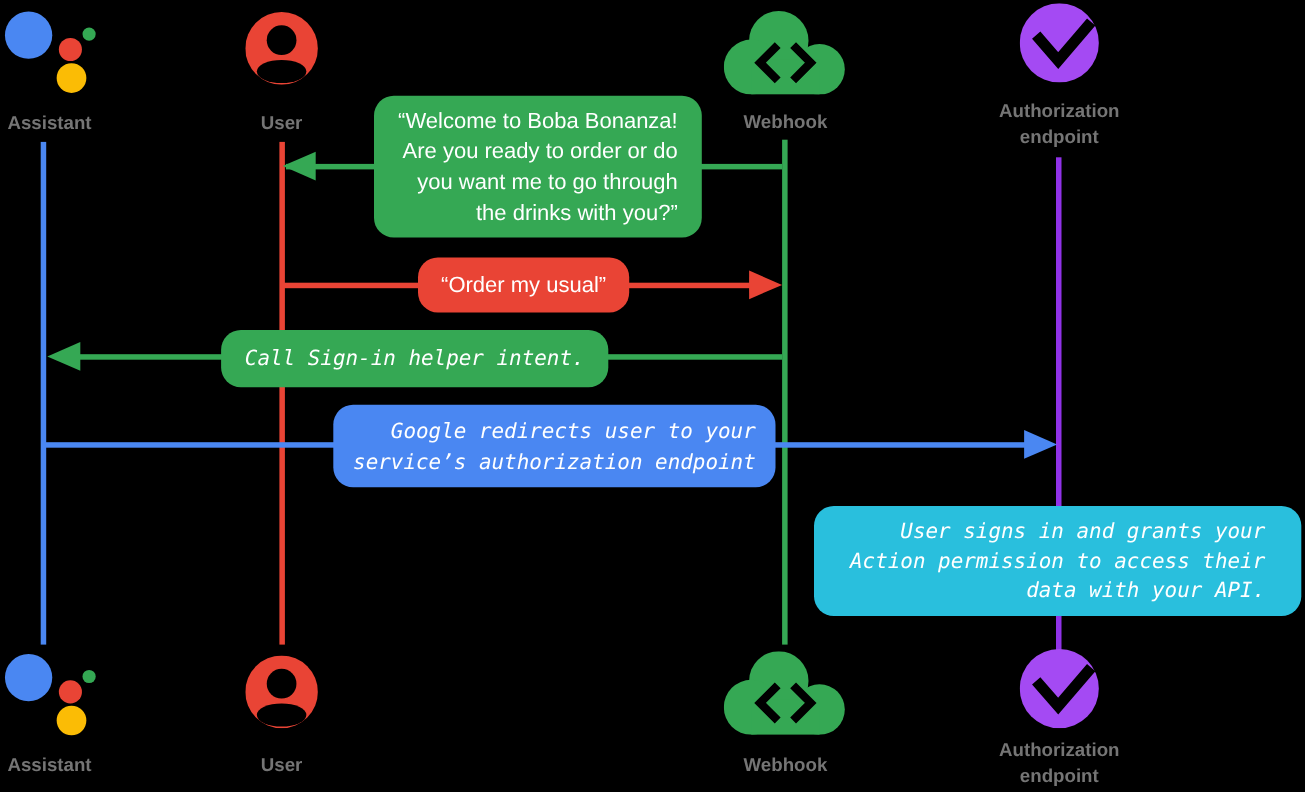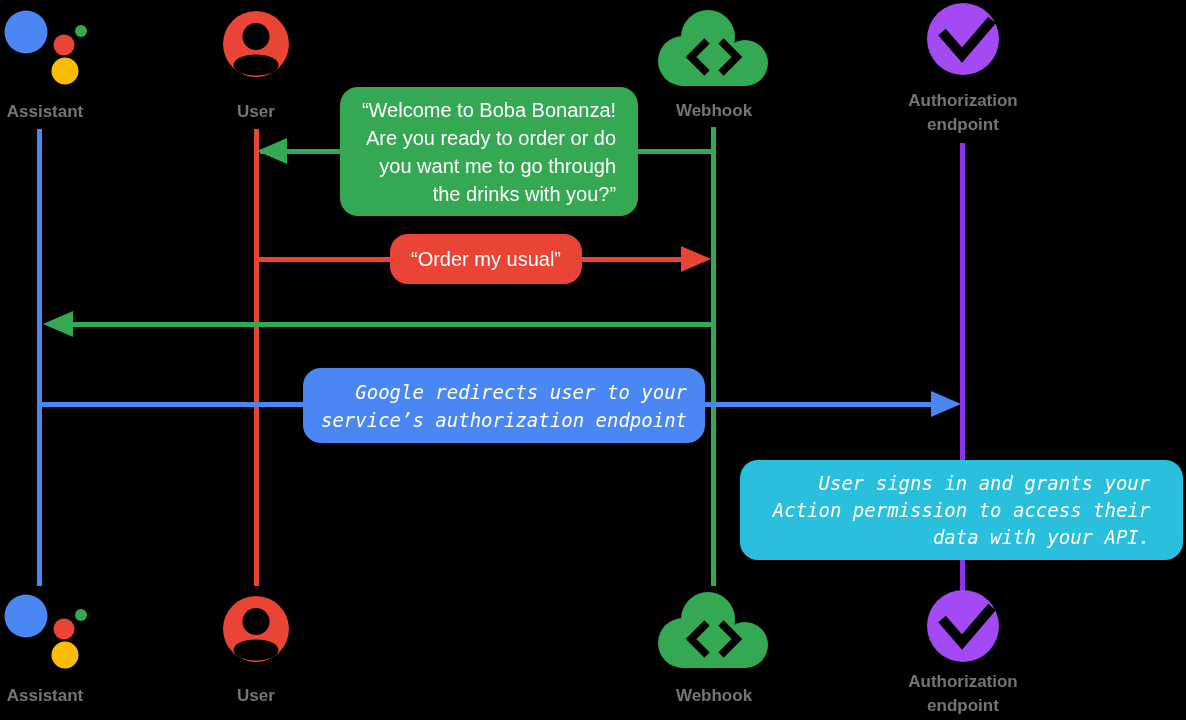--- a/index.html
+++ b/index.html
@@ -49,21 +49,22 @@
   <div class="mline" style="left:70px;top:322px;width:641px;background:var(--green);"></div>
   <div class="head left" style="left:43px;top:311px;border-right-color:var(--green);"></div>
 
   <div class="mline" style="left:40px;top:402px;width:893px;background:var(--blue);"></div>
   <div class="head right" style="left:931px;top:391px;border-left-color:var(--blue);"></div>
 
   <div class="bubble b-green sans" style="left:340px;top:87px;width:298px;height:129px;">“Welcome to Boba Bonanza!
 Are you ready to order or do
 you want me to go through
 the drinks with you?”</div>
-  <div class="bubble b-red sans" style="left:390px;top:234px;width:192px;height:50px;">“Order my usual”</div>
+  <div class="bubble b-red sans" style="left:380px;top:234px;width:192px;height:50px;">“Order my usual”</div>
+  <div class="bubble b-green mono" style="left:201px;top:300px;width:352px;height:52px;">Call Sign-in helper intent.</div>
   <div class="bubble b-cyan mono" style="left:740px;top:460px;width:443px;height:100px;line-height:27px;">User signs in and grants your
 Action permission to access their
 data with your API.</div>
   <div class="bubble b-blue mono" style="left:303px;top:368px;width:402px;height:75px;">Google redirects user to your
 service’s authorization endpoint</div>
 
   <svg class="icon" style="left:4px;top:9px;" width="84" height="77" viewBox="0 0 84 77">
     <circle cx="22" cy="23" r="21.5" fill="#4A87F2"></circle>
     <circle cx="60" cy="36" r="10.5" fill="#E94435"></circle>
     <circle cx="77" cy="22" r="6" fill="#34A853"></circle>

